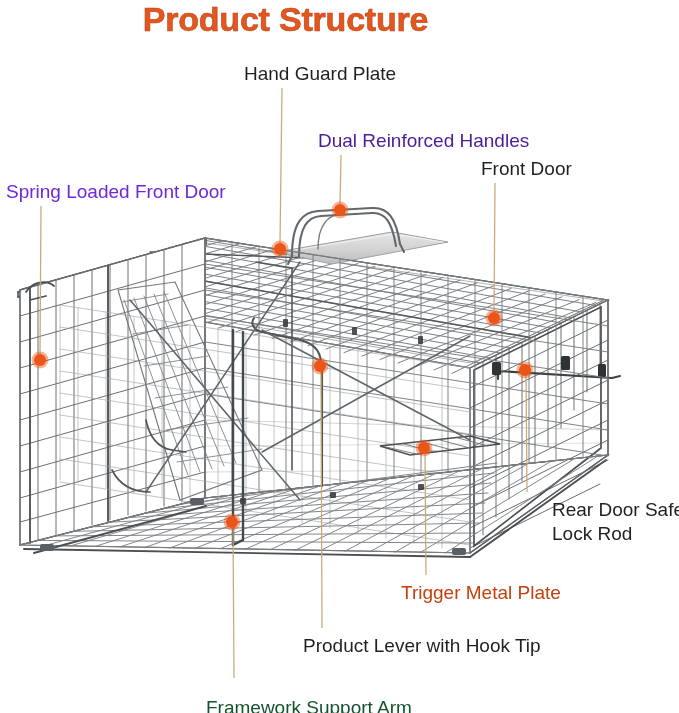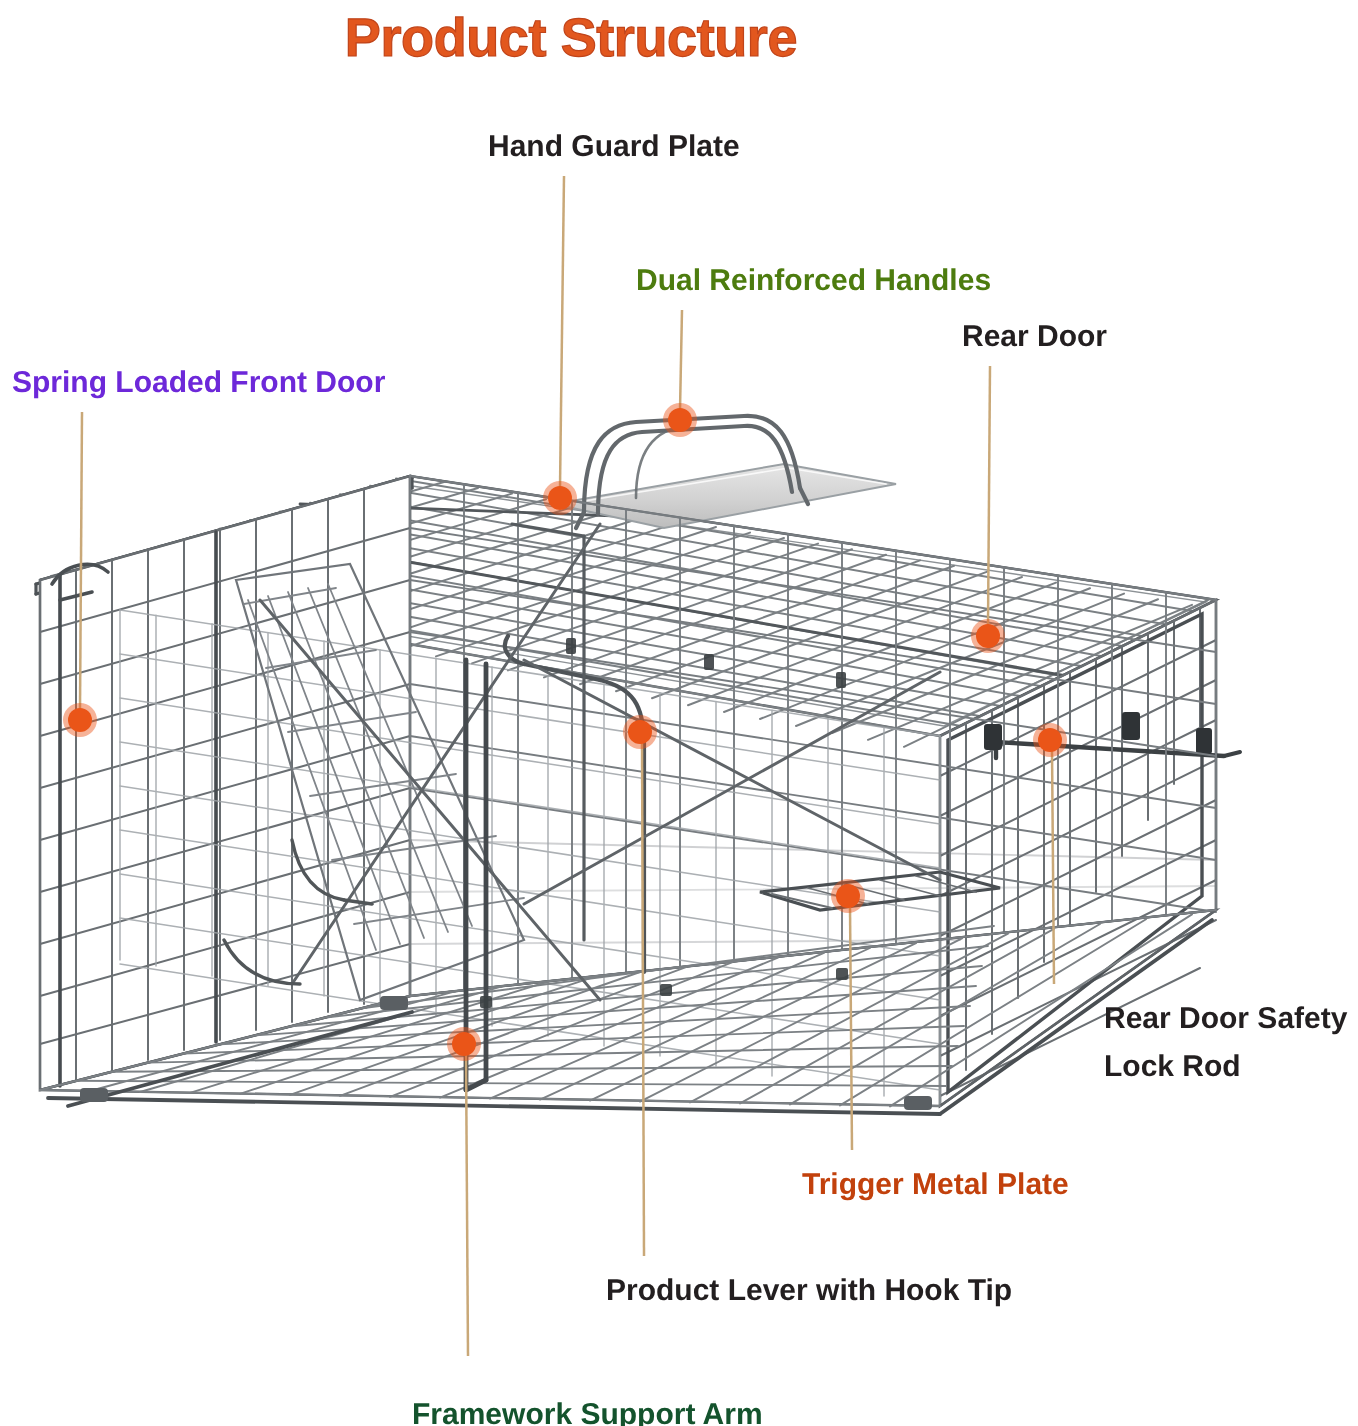--- a/index.html
+++ b/index.html
@@ -18,36 +18,35 @@
     overflow: hidden;
   }
   #title {
     position: absolute;
     left: 0;
     top: 0;
     width: 571px;
     text-align: center;
     font-family: "Liberation Sans", sans-serif;
     font-weight: bold;
-    font-size: 27px;
+    font-size: 34px;
     letter-spacing: -0.2px;
     color: #e2571e;
     -webkit-text-stroke: 0.6px #c0441a;
     line-height: 38px;
     user-select: none;
   }
   .callout-label {
     position: absolute;
     font-family: "Liberation Sans", sans-serif;
-    font-size: 15px;
+    font-size: 19px;
     color: #231f20;
     line-height: 24px;
     white-space: pre;
     user-select: none;
-    font-weight: bold;
   }
   #artwork {
     position: absolute;
     left: 0;
     top: 0;
   }
 </style>
 </head>
 <body>
 
@@ -442,22 +441,22 @@
         <g>
           <line x1="233" y1="527" x2="234" y2="678" stroke="#c9a878" stroke-width="1.25"></line>
           <circle cx="232" cy="522" r="8.5" fill="#ea5518" opacity="0.45"></circle>
           <circle cx="232" cy="522" r="6" fill="#ea5518"></circle>
         </g>
       </g>
   </svg>
 
   <div id="label-layer">
       <div class="callout-label" style="left: 244px; top: 62px; color: rgb(35, 31, 32);">Hand Guard Plate</div>
-      <div class="callout-label" style="left: 318px; top: 129px; color: #4d7c0f;">Dual Reinforced Handles</div>
-      <div class="callout-label" style="left: 481px; top: 157px; color: rgb(35, 31, 32);">Rear Door</div>
+      <div class="callout-label" style="left: 318px; top: 129px; color: #4c1d95;">Dual Reinforced Handles</div>
+      <div class="callout-label" style="left: 481px; top: 157px; color: rgb(35, 31, 32);">Front Door</div>
       <div class="callout-label" style="left: 6px; top: 180px; color: #6d28d9;">Spring Loaded Front Door</div>
       <div class="callout-label" style="left: 512px; top: 498px; color: rgb(35, 31, 32); margin-left: 40px;">Rear Door Safety
 Lock Rod</div>
       <div class="callout-label" style="left: 401px; top: 581px; color: #c2410c;">Trigger Metal Plate</div>
       <div class="callout-label" style="left: 303px; top: 634px; color: rgb(35, 31, 32);">Product Lever with Hook Tip</div>
       <div class="callout-label" style="left: 206px; top: 684px; color: #14532d; margin-top: 12px;">Framework Support Arm</div>
     </div>
 
 </div>
 

